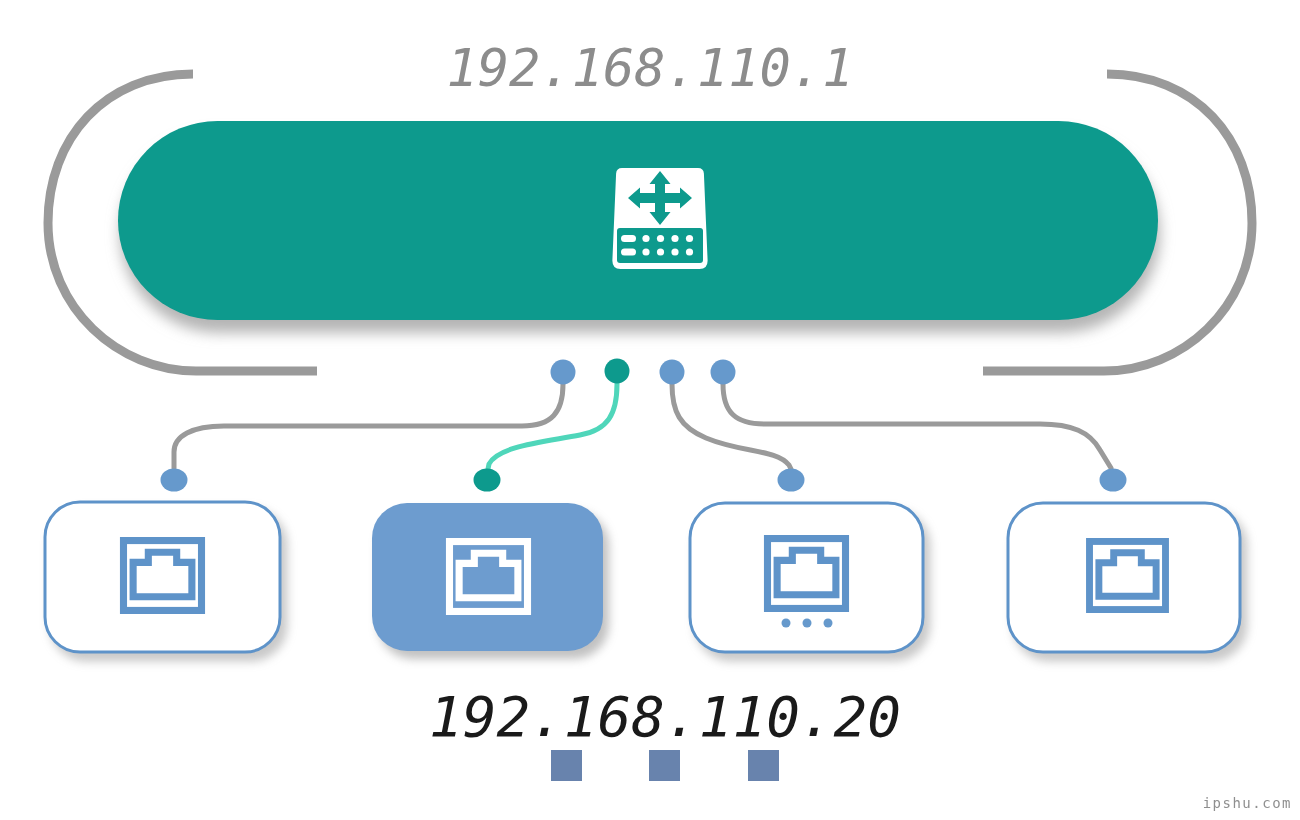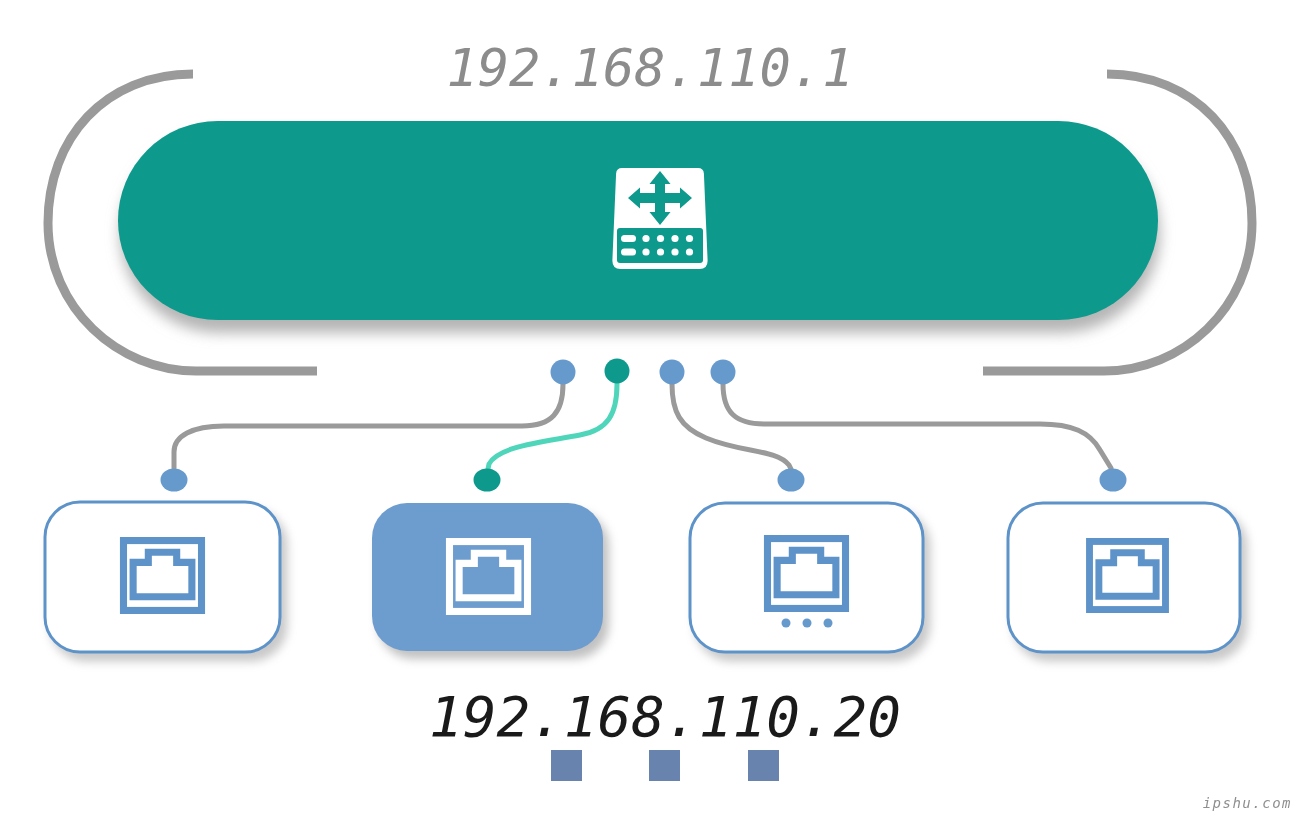--- a/index.html
+++ b/index.html
@@ -14,21 +14,21 @@
     position:absolute;white-space:nowrap;
     font-style:oblique;font-weight:normal;
     transform:translateX(-50%);
     letter-spacing:0px;
   }
   .ip-top{left:650px;top:38px;font-size:52px;color:#8c8c8c;}
   .ip-bottom{left:665px;top:684px;font-size:56px;color:#1a1a1a;}
 
   .watermark{
     position:absolute;right:8px;bottom:9px;
-    font-size:14px;color:#8f8f8f;letter-spacing:1.5px;font-style:italic;
+    font-size:14px;color:#8f8f8f;letter-spacing:1.5px;
   }
 
   
   .arc{fill:none;stroke:#9a9a9a;stroke-width:9;}
   .pill{filter:drop-shadow(2px 13px 7px rgba(120,120,120,0.55));}
   .conn{fill:none;stroke:#9a9a9a;stroke-width:5;stroke-linecap:round;}
   .conn-active{fill:none;stroke:#4fd6ba;stroke-width:5;stroke-linecap:round;}
   .dot-blue{fill:#6699cc;}
   .dot-teal{fill:#0d9a8d;}
   .client-rect{fill:#ffffff;stroke:#5e93c9;stroke-width:3;

